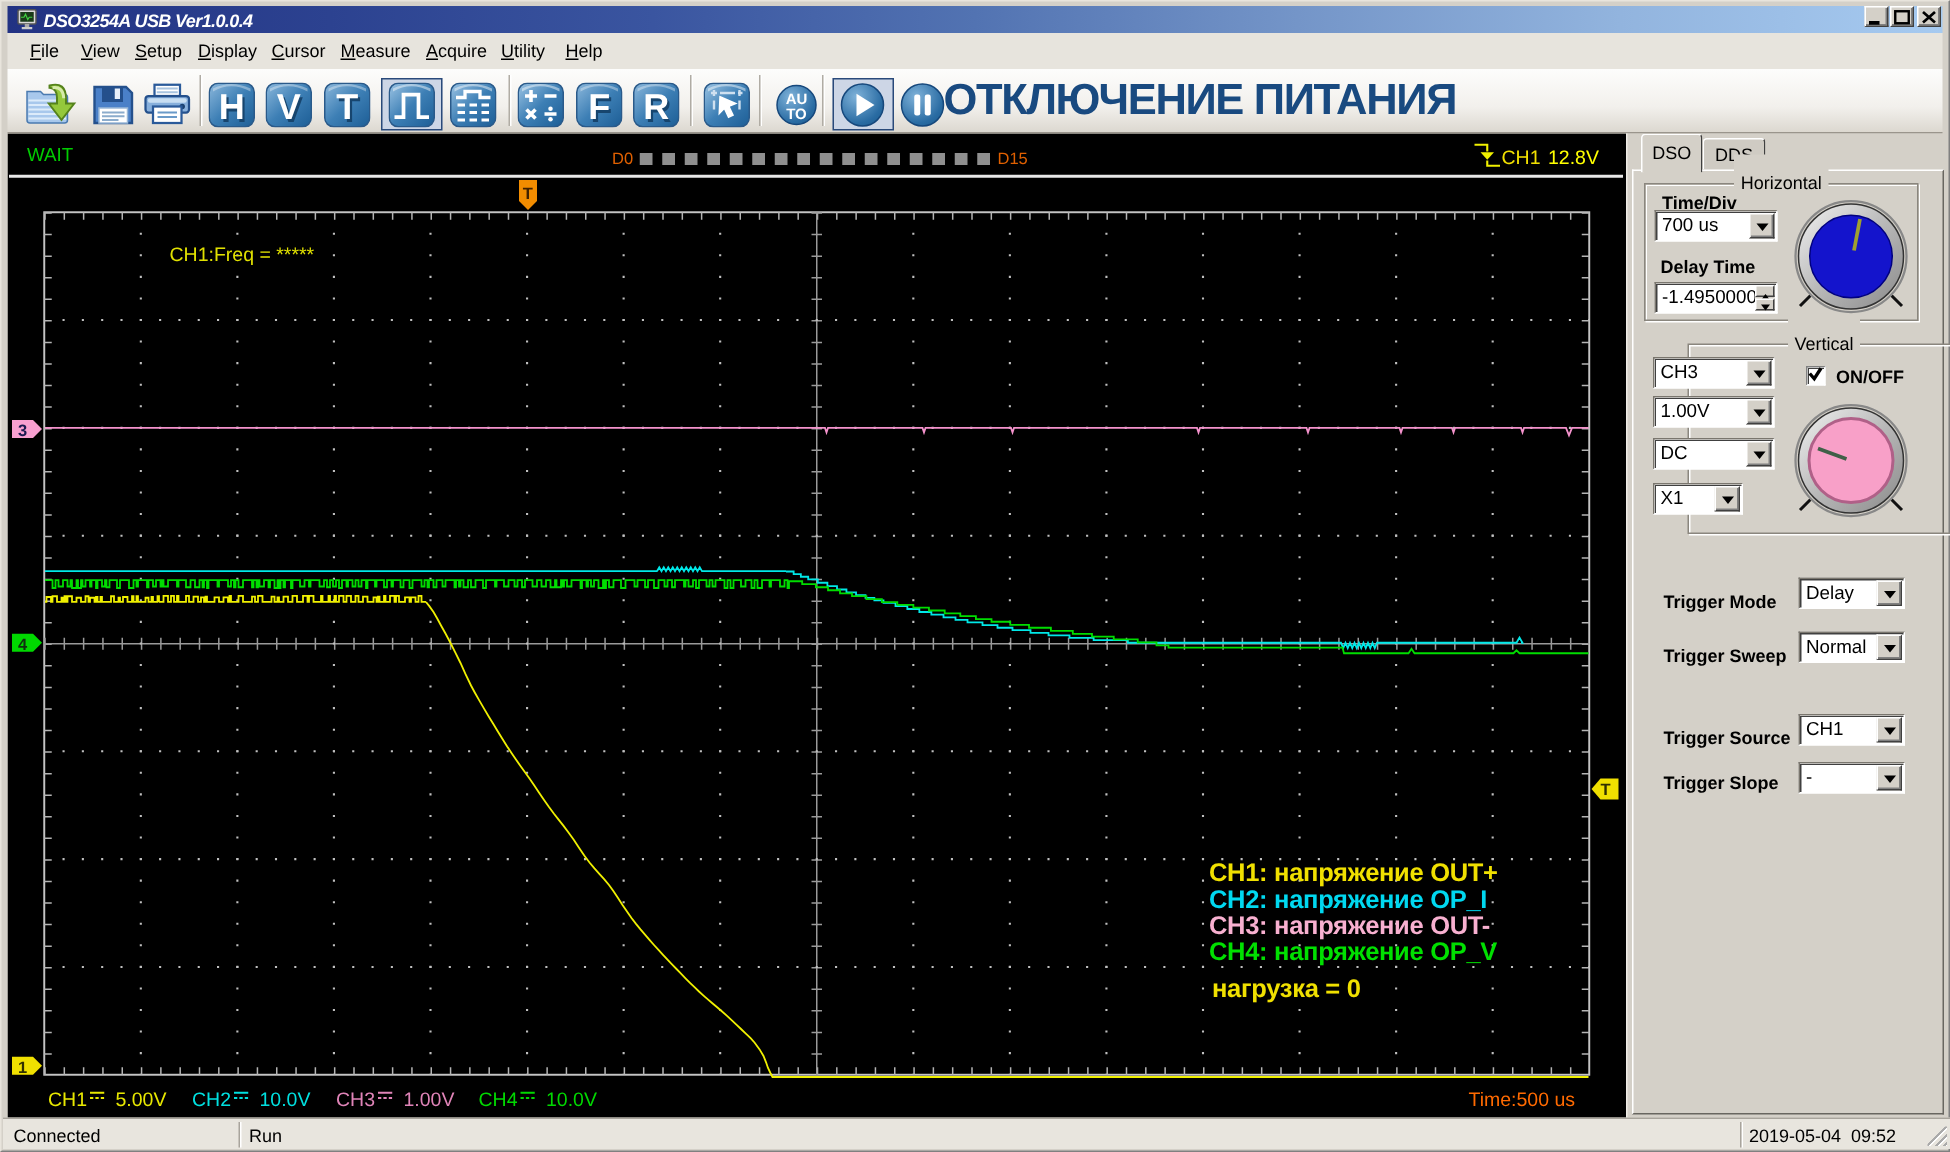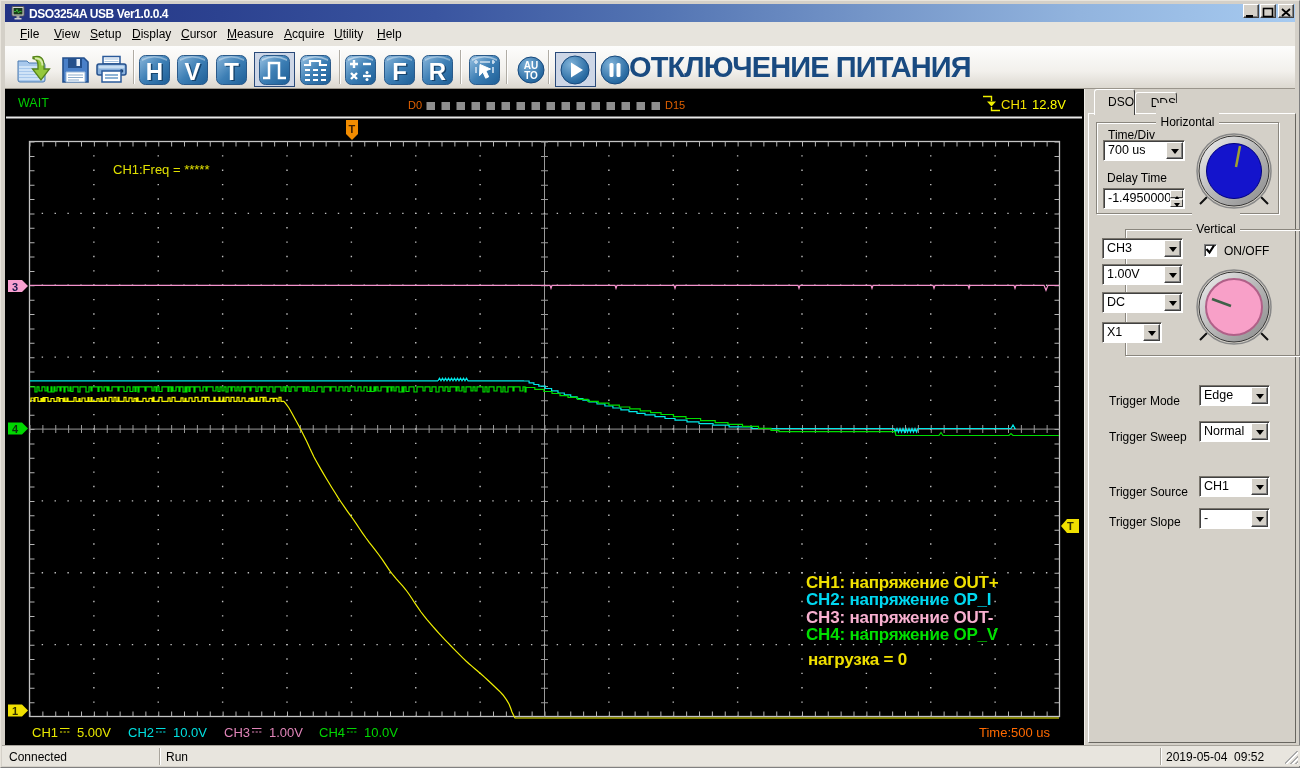--- a/index.html
+++ b/index.html
@@ -1,41 +1,41 @@
 <!DOCTYPE html>
 <html><head><meta charset="utf-8"><style>
 * { margin:0; padding:0; box-sizing:border-box; }
 html,body { width:1300px; height:768px; overflow:hidden; font-family:"Liberation Sans",sans-serif; }
 #win { position:relative; width:1300px; height:768px; background:#d4d0c8;
   border-top:1px solid #e8e4dc; border-left:1px solid #e8e4dc; border-right:1px solid #808080; border-bottom:1px solid #808080; }
 #titlebar { position:absolute; left:4px; top:3px; right:4px; height:18px;
   background:linear-gradient(to right,#223283,#2c4290,#3a55a0,#5273b2,#7495c8,#92b4de,#a6caf0); color:#fff; }
-#titlebar .ttl { position:absolute; left:24px; top:3px; font-size:12px; font-weight:bold; letter-spacing:-0.4px; }
+#titlebar .ttl { position:absolute; left:24px; top:3px; font-size:12px; font-weight:bold; letter-spacing:-0.4px;font-style:italic; }
 #titlebar svg { position:absolute; left:6px; top:2px; }
 .wbtn { position:absolute; top:3px; width:16px; height:14px; background:#d4d0c8;
   border-top:1px solid #fff; border-left:1px solid #fff; border-right:1px solid #404040; border-bottom:1px solid #404040;
   box-shadow:inset -1px -1px 0 #808080; }
 #menubar { position:absolute; left:4px; top:21px; right:4px; height:24px; background:#e7e4dd; font-size:12px; color:#000; }
 #menubar span { position:absolute; top:5px; }
 #menubar u { text-decoration:underline; text-underline-offset:1px; }
 #toolbar { position:absolute; left:4px; top:45px; right:4px; height:43px;
   background:linear-gradient(to bottom,#fdfdfc,#f2f0ec 60%,#dcd8d0); border-bottom:1px solid #9a958c; }
 .tbi { position:absolute; top:9px; }
 .tbsep { position:absolute; top:4px; width:1px; height:34px; background:#b0aca4; box-shadow:1px 0 0 #fff; }
 .selbox { position:absolute; top:6px; width:41px; height:35px; border:1px solid #2a4a7a; background:#cdd6e6; }
 #bigtitle { position:absolute; left:628px; top:50px; font-size:29px; font-weight:bold; color:#194a80; letter-spacing:-0.9px; }
 #scope { position:absolute; left:4px; top:88px; }
 #panel { position:absolute; left:1083px; top:88px; width:213px; height:658px; background:#d4d0c8; border-left:1px solid #efece6; font-size:12px; color:#000; }
-.tab { position:absolute; background:#d4d0c8; border-top:1px solid #fff; border-left:1px solid #fff; border-right:1px solid #404040; border-top-left-radius:3px; border-top-right-radius:3px; text-align:right; }
+.tab { position:absolute; background:#d4d0c8; border-top:1px solid #fff; border-left:1px solid #fff; border-right:1px solid #404040; border-top-left-radius:3px; border-top-right-radius:3px; text-align:center; }
 #tabbody { position:absolute; left:3px; top:24px; width:208px; height:630px;
   border-top:1px solid #fff; border-left:1px solid #fff; border-right:1px solid #686660; border-bottom:1px solid #686660; }
 .grp { position:absolute; border:1px solid #8a867e; box-shadow:1px 1px 0 #fff, inset 1px 1px 0 #fff; }
 .grp .cap { position:absolute; top:-8px; left:0; right:0; text-align:center; }
 .grp .cap i { background:#d4d0c8; font-style:normal; padding:12px 4px; }
-.lbl { position:absolute; white-space:nowrap; }
+.lbl { position:absolute; white-space:nowrap;font-weight:bold; }
 .combo { position:absolute; height:21px; background:#fff;
   border-top:1.5px solid #7a766e; border-left:1.5px solid #7a766e; border-right:1.5px solid #fff; border-bottom:1.5px solid #fff;
   box-shadow:inset 1px 1px 0 #404040; }
 .cbt { position:absolute; left:4px; top:2px; font-size:12.5px; }
 .cbbtn { position:absolute; right:1px; top:1px; bottom:1px; width:17px; background:#d4d0c8;
   border-top:1px solid #fff; border-left:1px solid #fff; border-right:1px solid #404040; border-bottom:1px solid #404040; box-shadow:inset -1px -1px 0 #808080; }
 .arr { position:absolute; left:4px; top:6px; width:0; height:0; border:4px solid transparent; border-top:5px solid #000; }
 .spbtn { position:absolute; right:1px; top:1px; bottom:1px; width:13px; background:#d4d0c8; }
 .sp { position:absolute; left:0; right:0; height:8px; background:#d4d0c8; border-top:1px solid #fff; border-left:1px solid #fff; border-right:1px solid #404040; border-bottom:1px solid #404040; }
 .sp.up { top:0; } .sp.dn { bottom:0; }
@@ -446,21 +446,21 @@
             </linearGradient>
           </defs>
 <path d="M12,66 L5,73 M66,66 L73,73" stroke="#111" stroke-width="2"></path>
 <circle cx="39" cy="40" r="37" fill="none" stroke="#888" stroke-width="1.5"></circle>
 <circle cx="39" cy="40" r="35" fill="url(#kr2)" stroke="#333" stroke-width="1"></circle>
 <circle cx="39" cy="40" r="28" fill="#f8a0c8" stroke="#b06088" stroke-width="2"></circle>
 <line x1="36" y1="39" x2="17" y2="32" stroke="#406048" stroke-width="2.5"></line>
 </svg></div>
 <span class="lbl" style="left:24px; top:305px;">Trigger Mode</span>
 <div class="combo" style="left:114px;top:296px;width:71px;">
-<span class="cbt">Edge</span>
+<span class="cbt">Delay</span>
         <span class="cbbtn">
           <span class="arr"></span>
         </span>
       </div>
 <span class="lbl" style="left:24px; top:341px;">Trigger Sweep</span>
 <div class="combo" style="left:114px;top:332px;width:71px;">
 <span class="cbt">Normal</span>
         <span class="cbbtn">
           <span class="arr"></span>
         </span>

